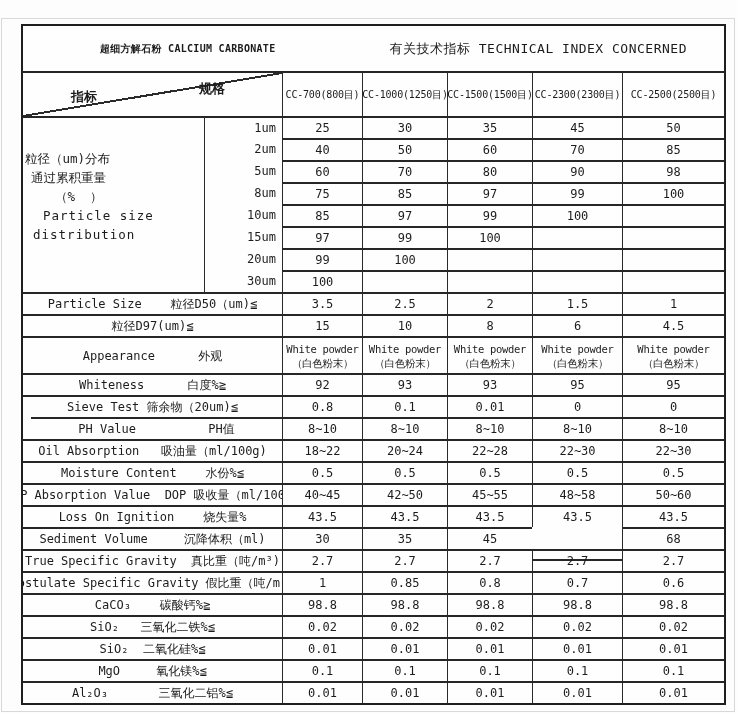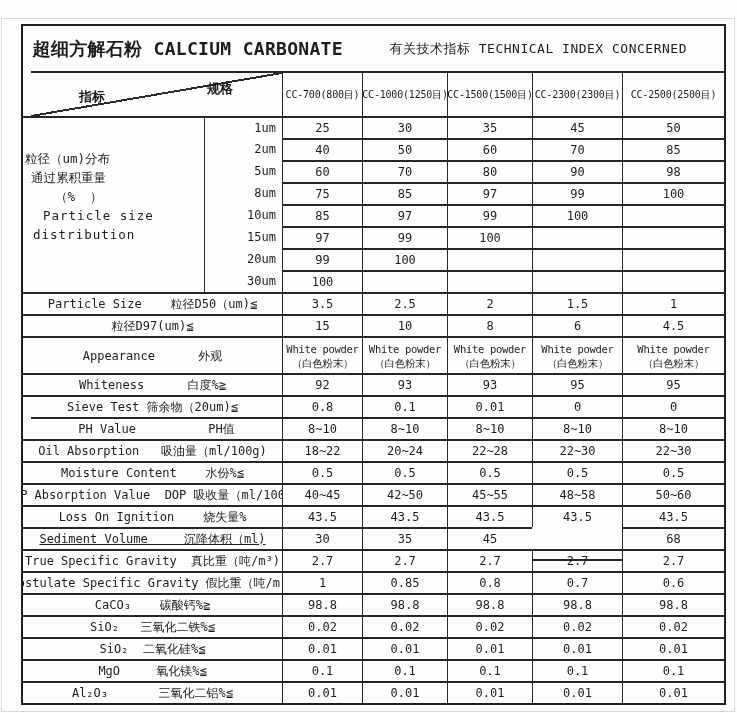--- a/index.html
+++ b/index.html
@@ -25,30 +25,29 @@
   .cell{
     display:flex;align-items:center;justify-content:center;
     font-size:12px;line-height:14px;box-sizing:border-box;
     white-space:pre;overflow:hidden;
   }
   .bt{border-top:2px solid #262626;}
   .bl{border-left:1px solid #2a2a2a;}
 
   
   .title-cell{grid-row:1;grid-column:1 / span 7;display:flex;align-items:center;}
-  .title-left{width:47%;text-align:center;font-weight:bold;font-size:18px;letter-spacing:.3px;}
+  .title-left{width:47%;text-align:center;font-weight:bold;font-size:10px;letter-spacing:.3px;}
   .title-right{width:53%;text-align:center;font-size:13px;letter-spacing:.5px;}
 
   
   .corner{
     grid-row:2;grid-column:1 / span 2;position:relative;
     background-image:linear-gradient(to bottom right,
       transparent calc(50% - 1px), #2a2a2a calc(50% - 1px),
       #2a2a2a calc(50% + 1px), transparent calc(50% + 1px));
-    margin-left:8px;
   }
   .corner .c-left{position:absolute;left:48px;top:17px;font-weight:bold;font-size:13px;}
   .corner .c-right{position:absolute;left:176px;top:9px;font-weight:bold;font-size:13px;}
 
   .colhead{font-size:10px;letter-spacing:-.2px;white-space:nowrap;}
 
   
   .desc{
     grid-column:1;grid-row:3 / span 8;
     display:flex;flex-direction:column;justify-content:center;
@@ -200,21 +199,21 @@
     <div class="cell val bt bl" style="grid-area: 19 / 4;">42~50</div>
     <div class="cell val bt bl" style="grid-area: 19 / 5;">45~55</div>
     <div class="cell val bt bl" style="grid-area: 19 / 6;">48~58</div>
     <div class="cell val bt bl" style="grid-area: 19 / 7;">50~60</div>
     <div class="cell plabel bt" style="grid-area: 20 / 1 / auto / span 2;">Loss On Ignition    烧失量%</div>
     <div class="cell val bt bl" style="grid-area: 20 / 3;">43.5</div>
     <div class="cell val bt bl" style="grid-area: 20 / 4;">43.5</div>
     <div class="cell val bt bl" style="grid-area: 20 / 5;">43.5</div>
     <div class="cell val bt bl" style="grid-area: 20 / 6;">43.5</div>
     <div class="cell val bt bl" style="grid-area: 20 / 7;">43.5</div>
-    <div class="cell plabel bt" style="grid-area: 21 / 1 / auto / span 2; text-decoration: underline;">Sediment Volume     沉降体积（ml)</div>
+    <div class="cell plabel bt" style="grid-area: 21 / 1 / auto / span 2;">Sediment Volume     沉降体积（ml)</div>
     <div class="cell val bt bl" style="grid-area: 21 / 3;">30</div>
     <div class="cell val bt bl" style="grid-area: 21 / 4;">35</div>
     <div class="cell val bt bl" style="grid-area: 21 / 5;">45</div>
     <div class="cell val bt bl" style="grid-area: 21 / 6; margin-top: 32px;">55</div>
     <div class="cell val bt bl" style="grid-area: 21 / 7;">68</div>
     <div class="cell plabel bt" style="grid-area: 22 / 1 / auto / span 2;">True Specific Gravity  真比重（吨/m³)</div>
     <div class="cell val bt bl" style="grid-area: 22 / 3;">2.7</div>
     <div class="cell val bt bl" style="grid-area: 22 / 4;">2.7</div>
     <div class="cell val bt bl" style="grid-area: 22 / 5;">2.7</div>
     <div class="cell val bt bl" style="grid-area: 22 / 6;">2.7</div>

